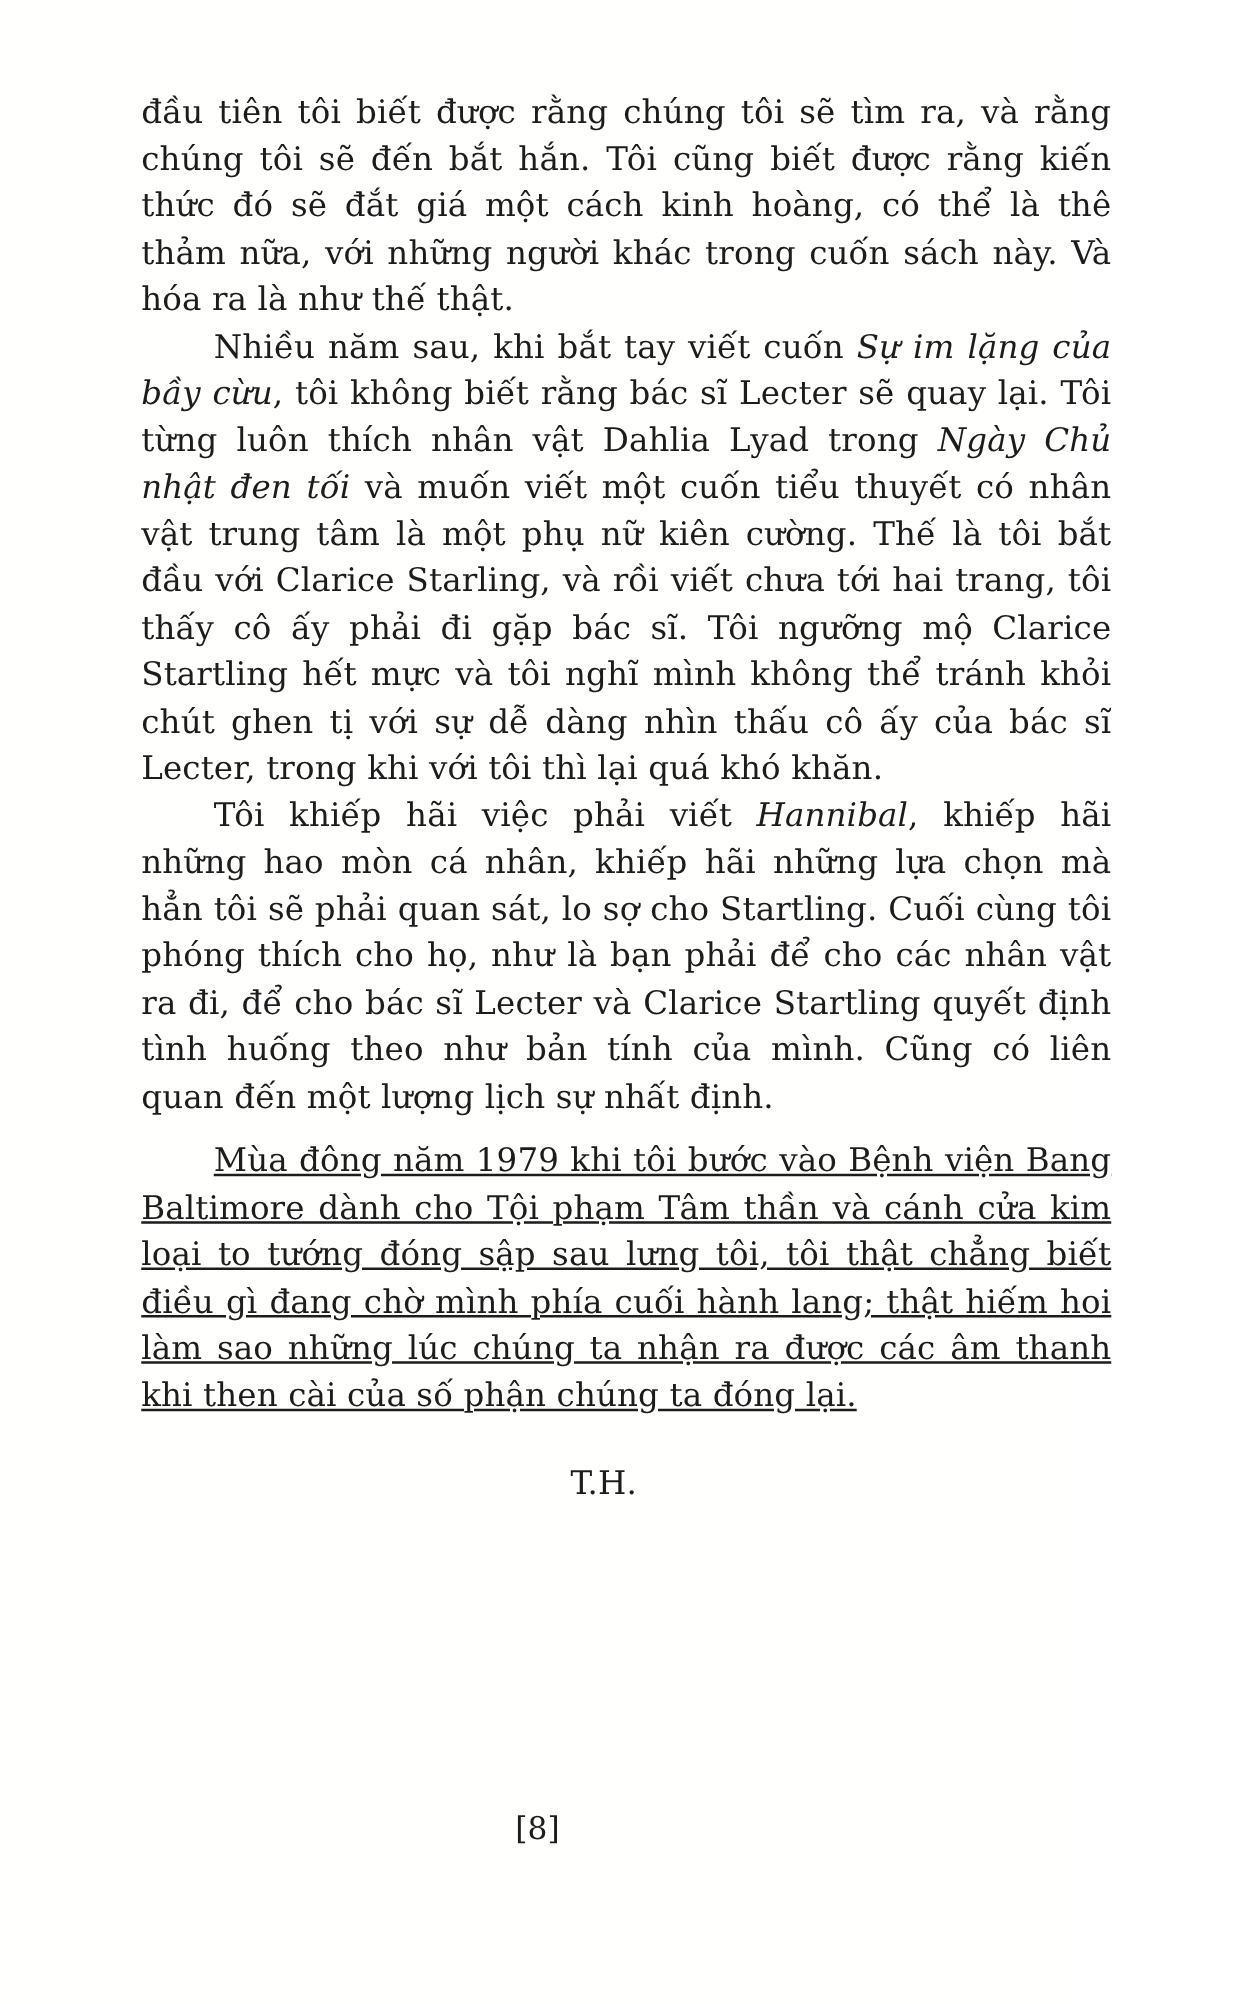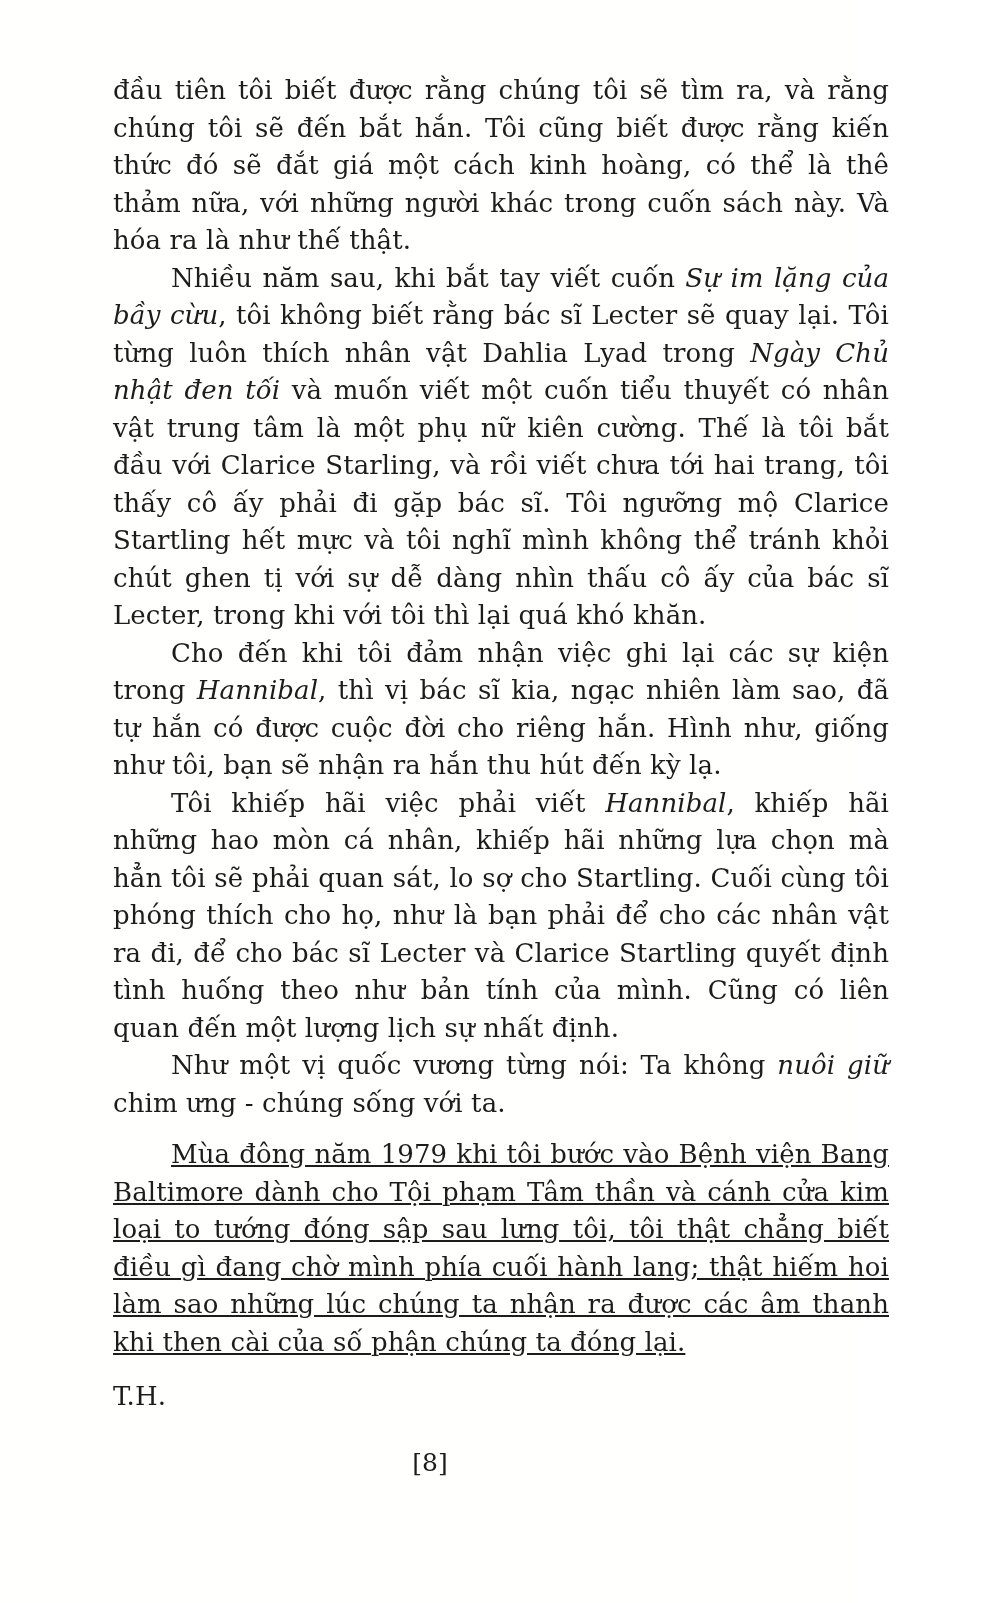--- a/index.html
+++ b/index.html
@@ -37,22 +37,22 @@
     text-indent: 58px;
   }
   .para.space-before {
     margin-top: 14px;
     text-decoration: underline;
   }
   .italic {
     font-style: italic;
   }
   .signature {
-    margin-top: 14px;
-    text-align: left;
+    margin-top: 30px;
+    text-align: center;
     padding-right: 36px;
   }
   .sig-line {
     line-height: 42px;
   }
   .page-number {
     position: absolute;
     left: 0;
     right: 0;
     top: 1448px;
@@ -62,23 +62,21 @@
   }
 </style>
 </head>
 <body>
 
 <div class="page">
   <div class="text-block">
 
   <p class="para"><span>đầu tiên tôi biết được rằng chúng tôi sẽ tìm ra, và rằng chúng tôi sẽ đến bắt hắn. Tôi cũng biết được rằng kiến thức đó sẽ đắt giá một cách kinh hoàng, có thể là thê thảm nữa, với những người khác trong cuốn sách này. Và hóa ra là như thế thật.</span></p>
       <p class="para indent"><span>Nhiều năm sau, khi bắt tay viết cuốn </span><span class="italic">Sự im lặng của bầy cừu</span><span>, tôi không biết rằng bác sĩ Lecter sẽ quay lại. Tôi từng luôn thích nhân vật Dahlia Lyad trong </span><span class="italic">Ngày Chủ nhật đen tối</span><span> và muốn viết một cuốn tiểu thuyết có nhân vật trung tâm là một phụ nữ kiên cường. Thế là tôi bắt đầu với Clarice Starling, và rồi viết chưa tới hai trang, tôi thấy cô ấy phải đi gặp bác sĩ. Tôi ngưỡng mộ Clarice Startling hết mực và tôi nghĩ mình không thể tránh khỏi chút ghen tị với sự dễ dàng nhìn thấu cô ấy của bác sĩ Lecter, trong khi với tôi thì lại quá khó khăn.</span></p>
-      <p class="para indent"><span>Cho đến khi tôi đảm nhận việc ghi lại các sự kiện trong </span><span class="italic">Hannibal</span><span>, thì vị bác sĩ kia, ngạc nhiên làm sao, đã tự hắn có được cuộc đời cho riêng hắn. Hình như, giống như tôi, bạn sẽ nhận ra hắn thu hút đến kỳ lạ.</span></p>
       <p class="para indent"><span>Tôi khiếp hãi việc phải viết </span><span class="italic">Hannibal</span><span>, khiếp hãi những hao mòn cá nhân, khiếp hãi những lựa chọn mà hẳn tôi sẽ phải quan sát, lo sợ cho Startling. Cuối cùng tôi phóng thích cho họ, như là bạn phải để cho các nhân vật ra đi, để cho bác sĩ Lecter và Clarice Startling quyết định tình huống theo như bản tính của mình. Cũng có liên quan đến một lượng lịch sự nhất định.</span></p>
-      <p class="para indent"><span>Như một vị quốc vương từng nói: Ta không </span><span class="italic">nuôi giữ</span><span> chim ưng - chúng sống với ta.</span></p>
       <p class="para indent space-before"><span>Mùa đông năm 1979 khi tôi bước vào Bệnh viện Bang Baltimore dành cho Tội phạm Tâm thần và cánh cửa kim loại to tướng đóng sập sau lưng tôi, tôi thật chẳng biết điều gì đang chờ mình phía cuối hành lang; thật hiếm hoi làm sao những lúc chúng ta nhận ra được các âm thanh khi then cài của số phận chúng ta đóng lại.</span></p>
       <div class="signature">
         <div class="sig-line">T.H.</div>
       </div>
     </div>
 
   <div class="text-block" style="top: auto; bottom: 0; position: static;"></div>
 
   <div class="page-number">[8]</div>
 </div>

